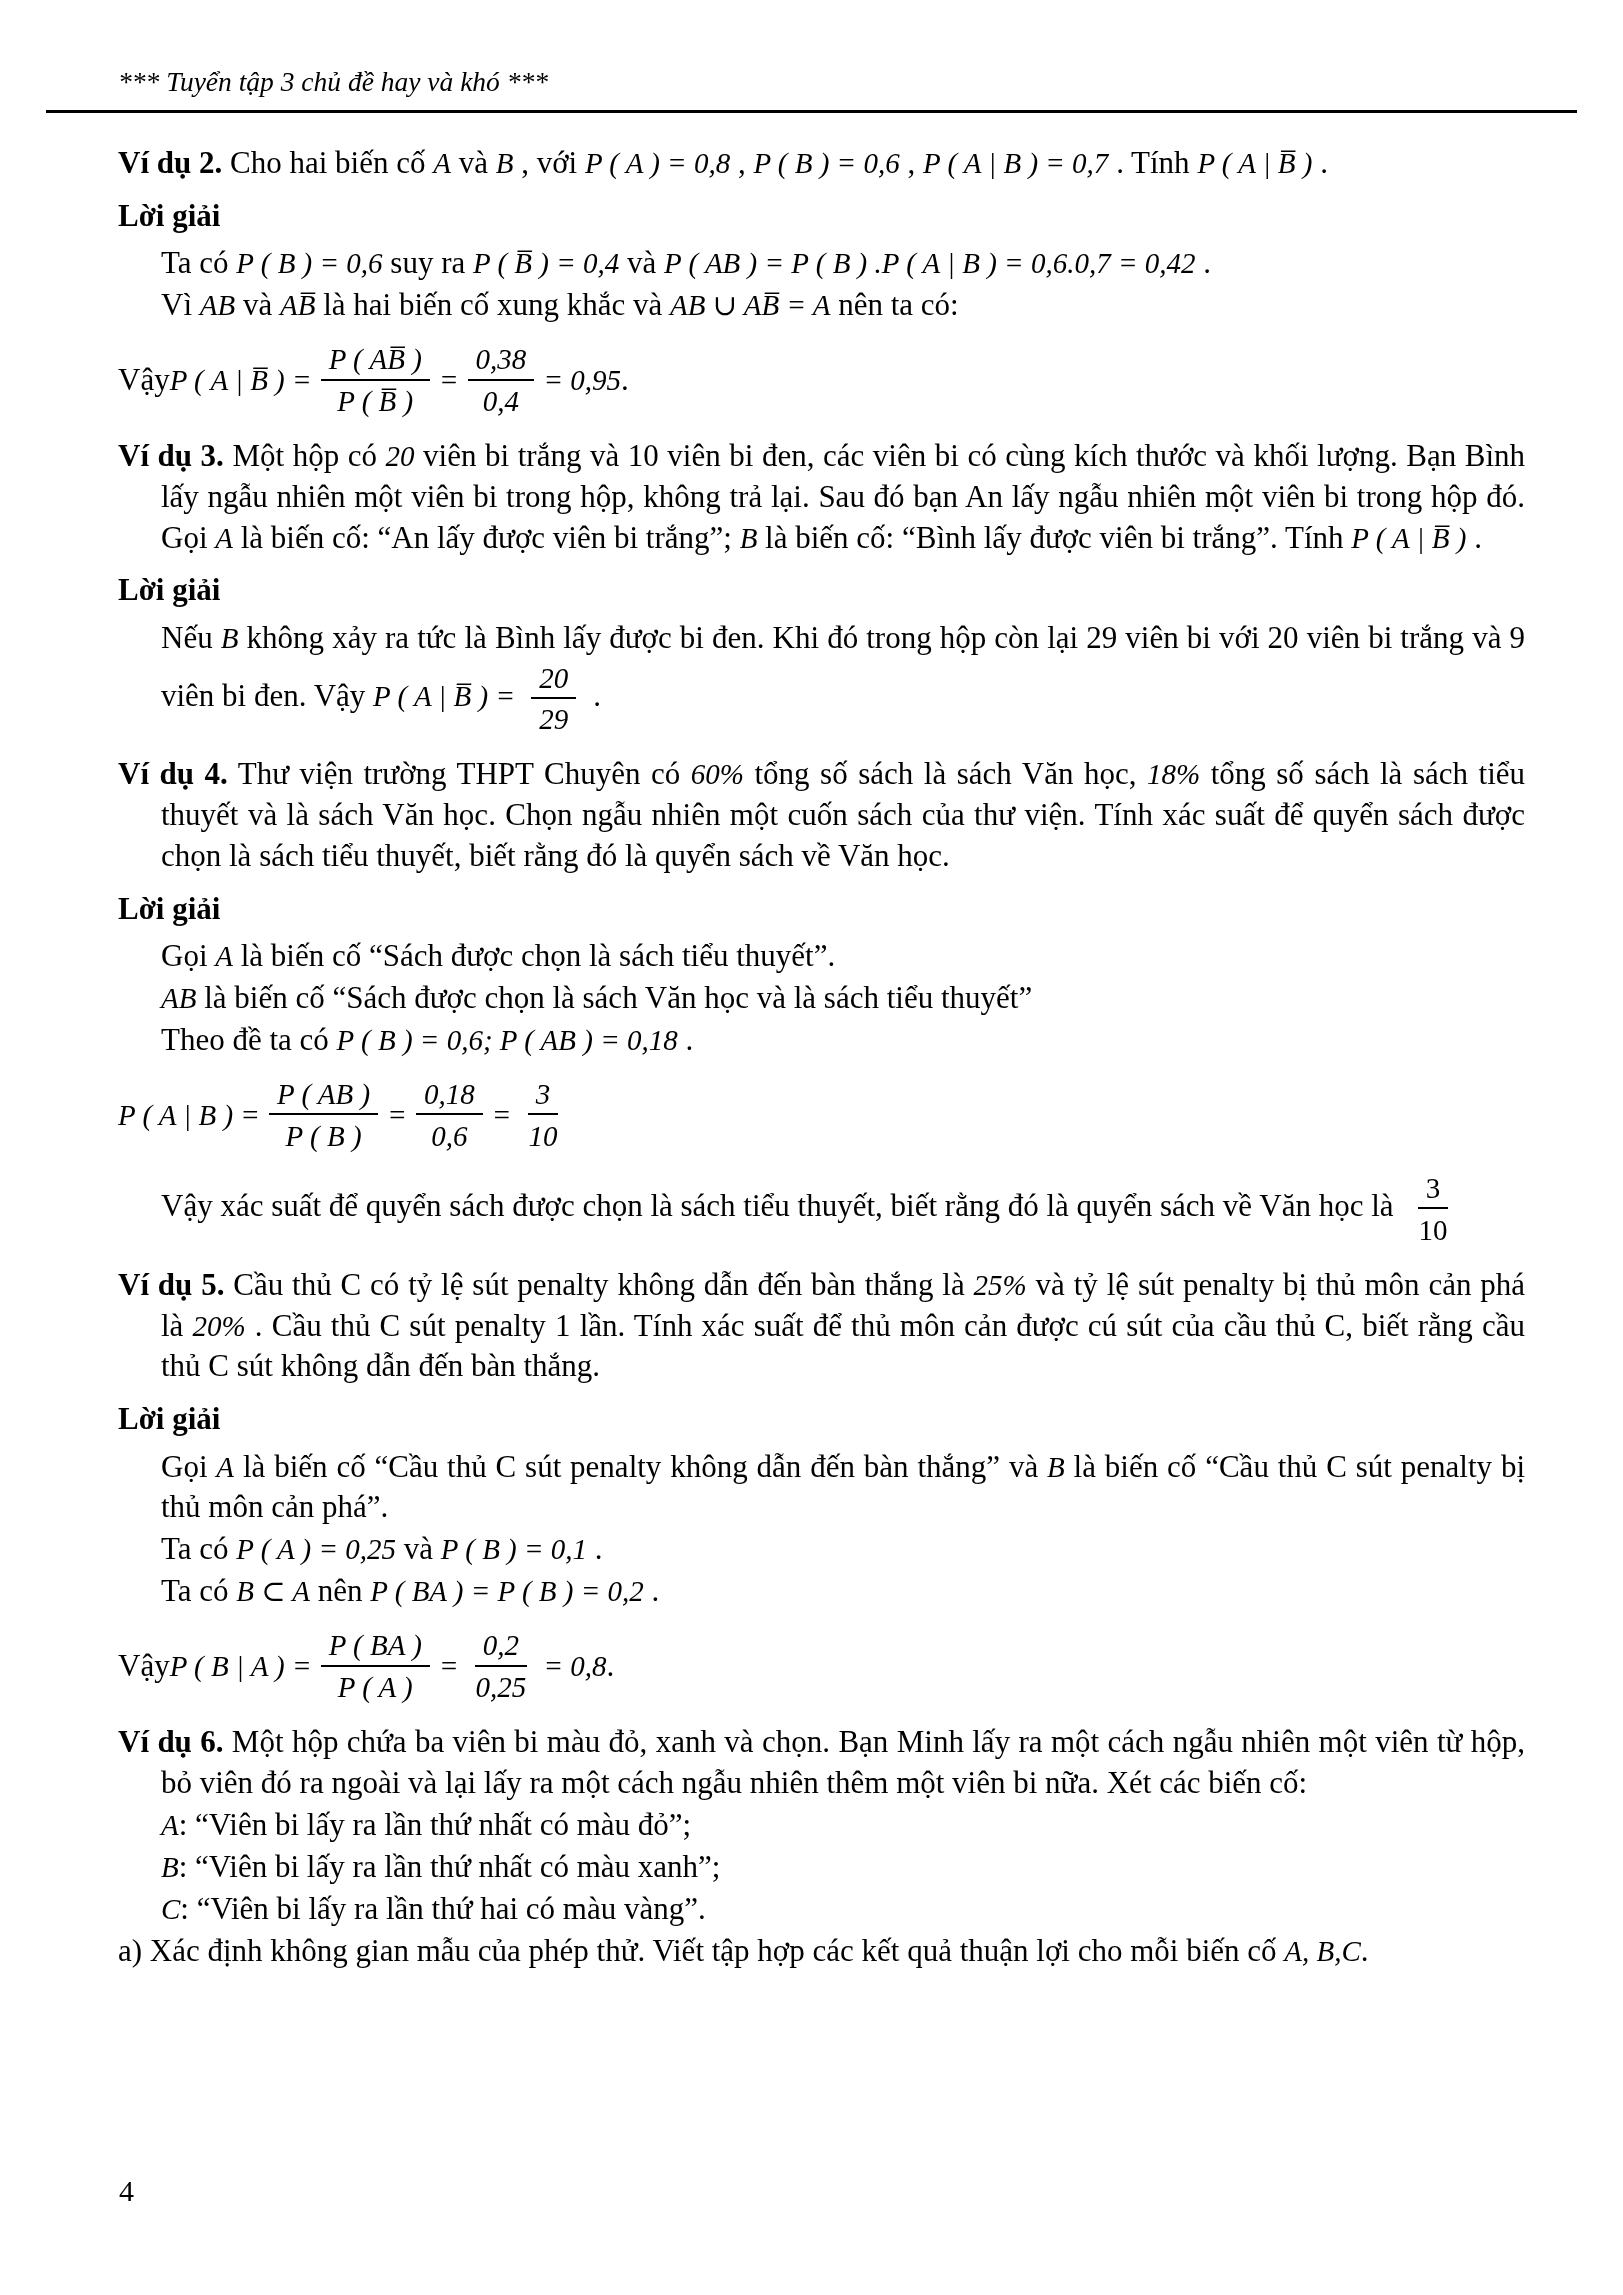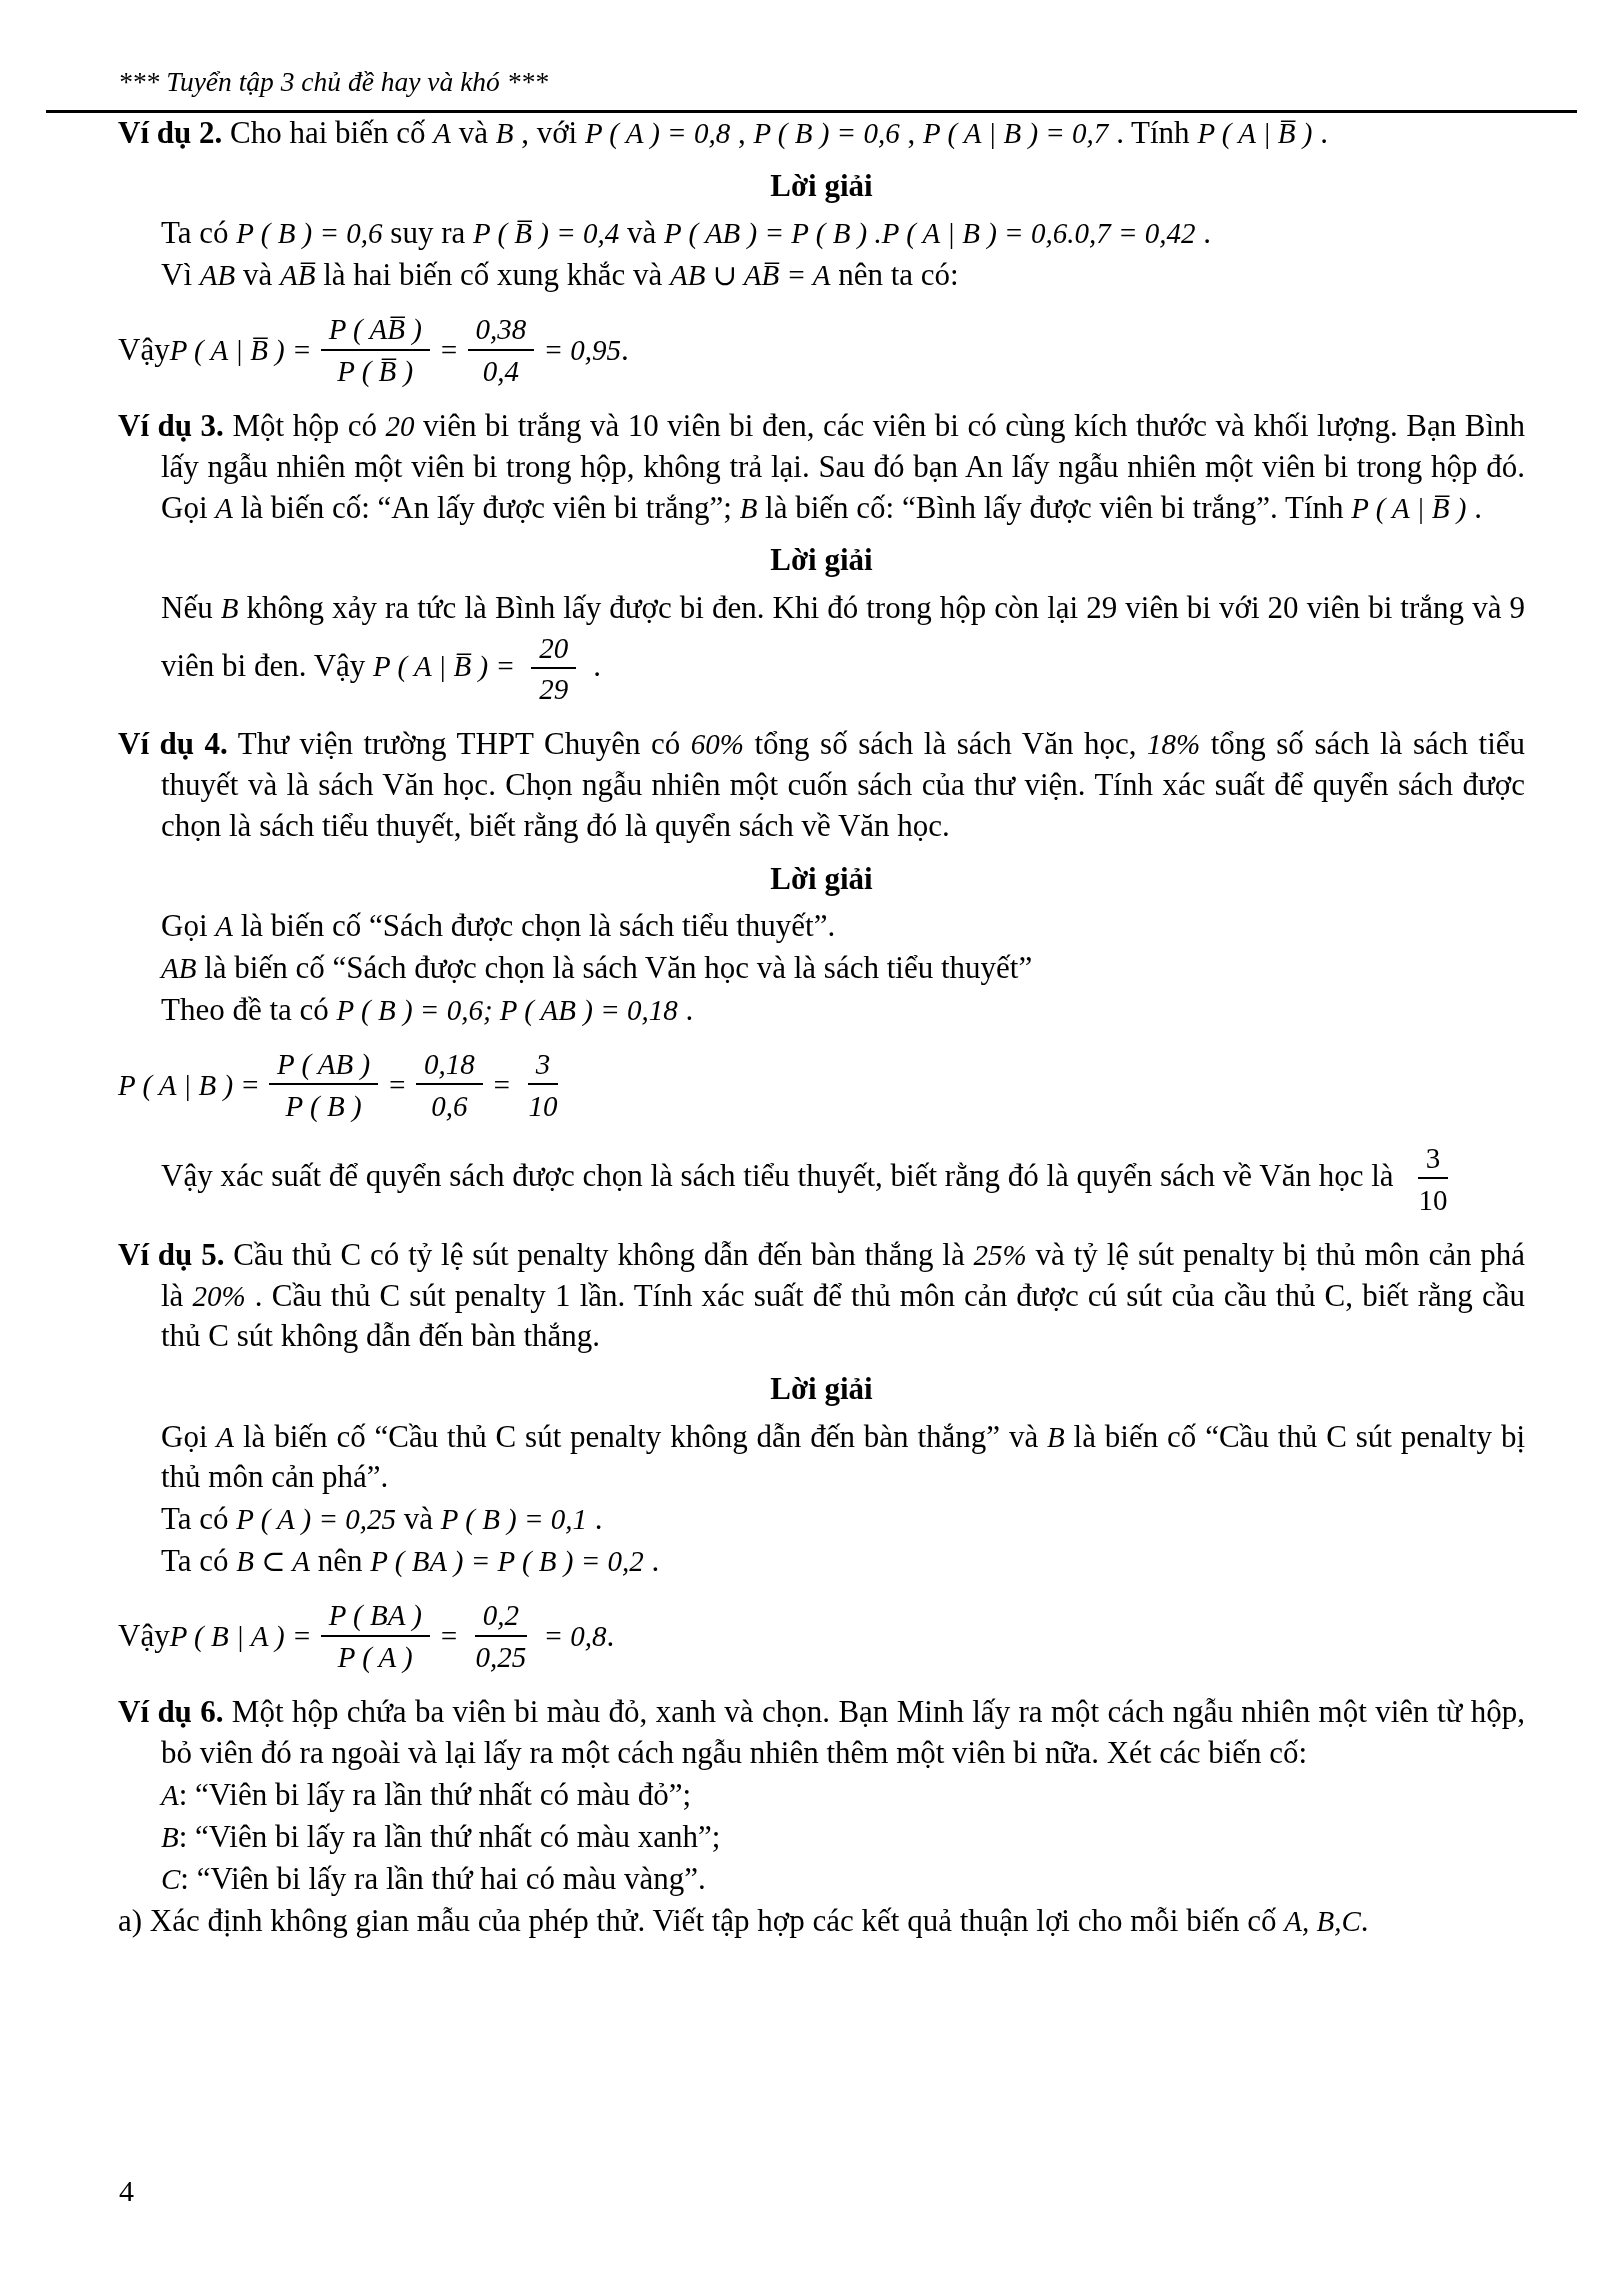--- a/index.html
+++ b/index.html
@@ -14,23 +14,23 @@
     overflow:hidden;
   }
   .hdr{font-style:italic;font-size:27.5px;line-height:1.2;}
   .rule{height:3.3px;background:#000;margin:11.8px 0 0 -72px;width:1531px;}
   .para{text-align:justify;margin:0;}
   .hang{padding-left:43px;text-indent:-43px;}
   .ind{margin-left:43px;}
   .find{margin-left:33px;}
   .nowrap{white-space:nowrap;text-align:left;}
   .mt{margin-top:15.7px;}
-  .mt-lg{}
+  .mt-lg{margin-top:30px;}
   .sline{margin-top:1px;}
-  .lg{text-align:center;font-weight:bold;margin:11.8px 0 6.5px 0;font-family:Liberation Serif, serif;}
+  .lg{font-weight:bold;margin:11.8px 0 6.5px 0;font-family:Liberation Serif, serif;}
   .fline{display:flex;align-items:center;margin:14.4px 0;}
   .t{font-style:normal;}
   .b{font-weight:bold;}
   .m{font-style:italic;font-size:29px;}
   .frac{
     display:inline-flex;flex-direction:column;align-items:center;
     vertical-align:middle;text-align:left;margin:3.9px 9.2px;font-size:29px;
   }
   .frac.m{font-style:italic;}
   .frac .num{border-bottom:2.6px solid #000;padding:0 7.9px 3.9px 7.9px;line-height:1.05;}

